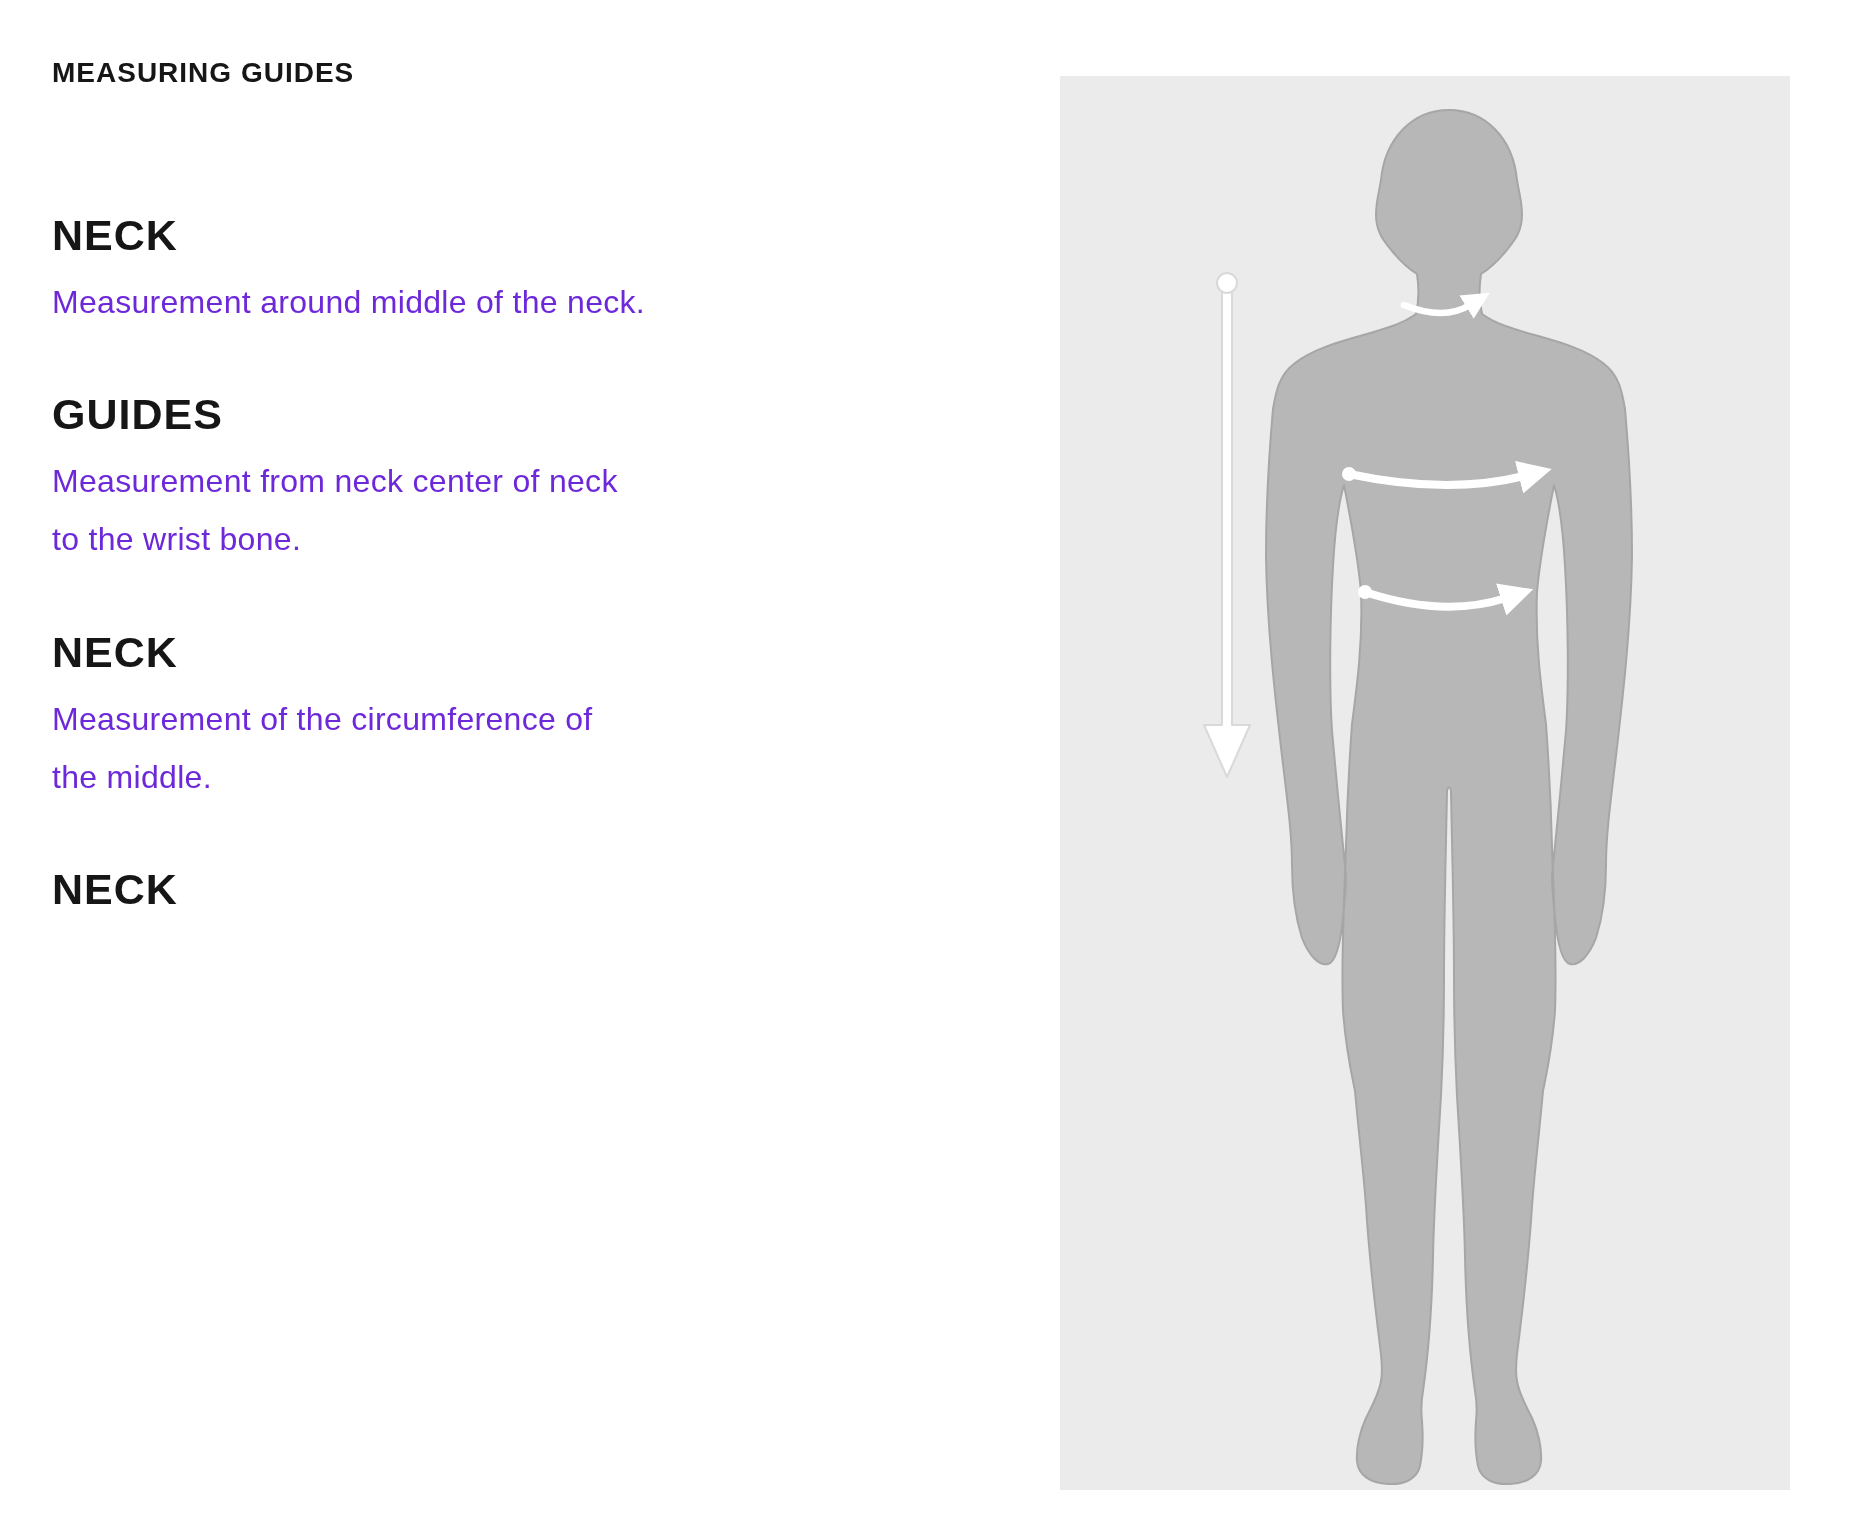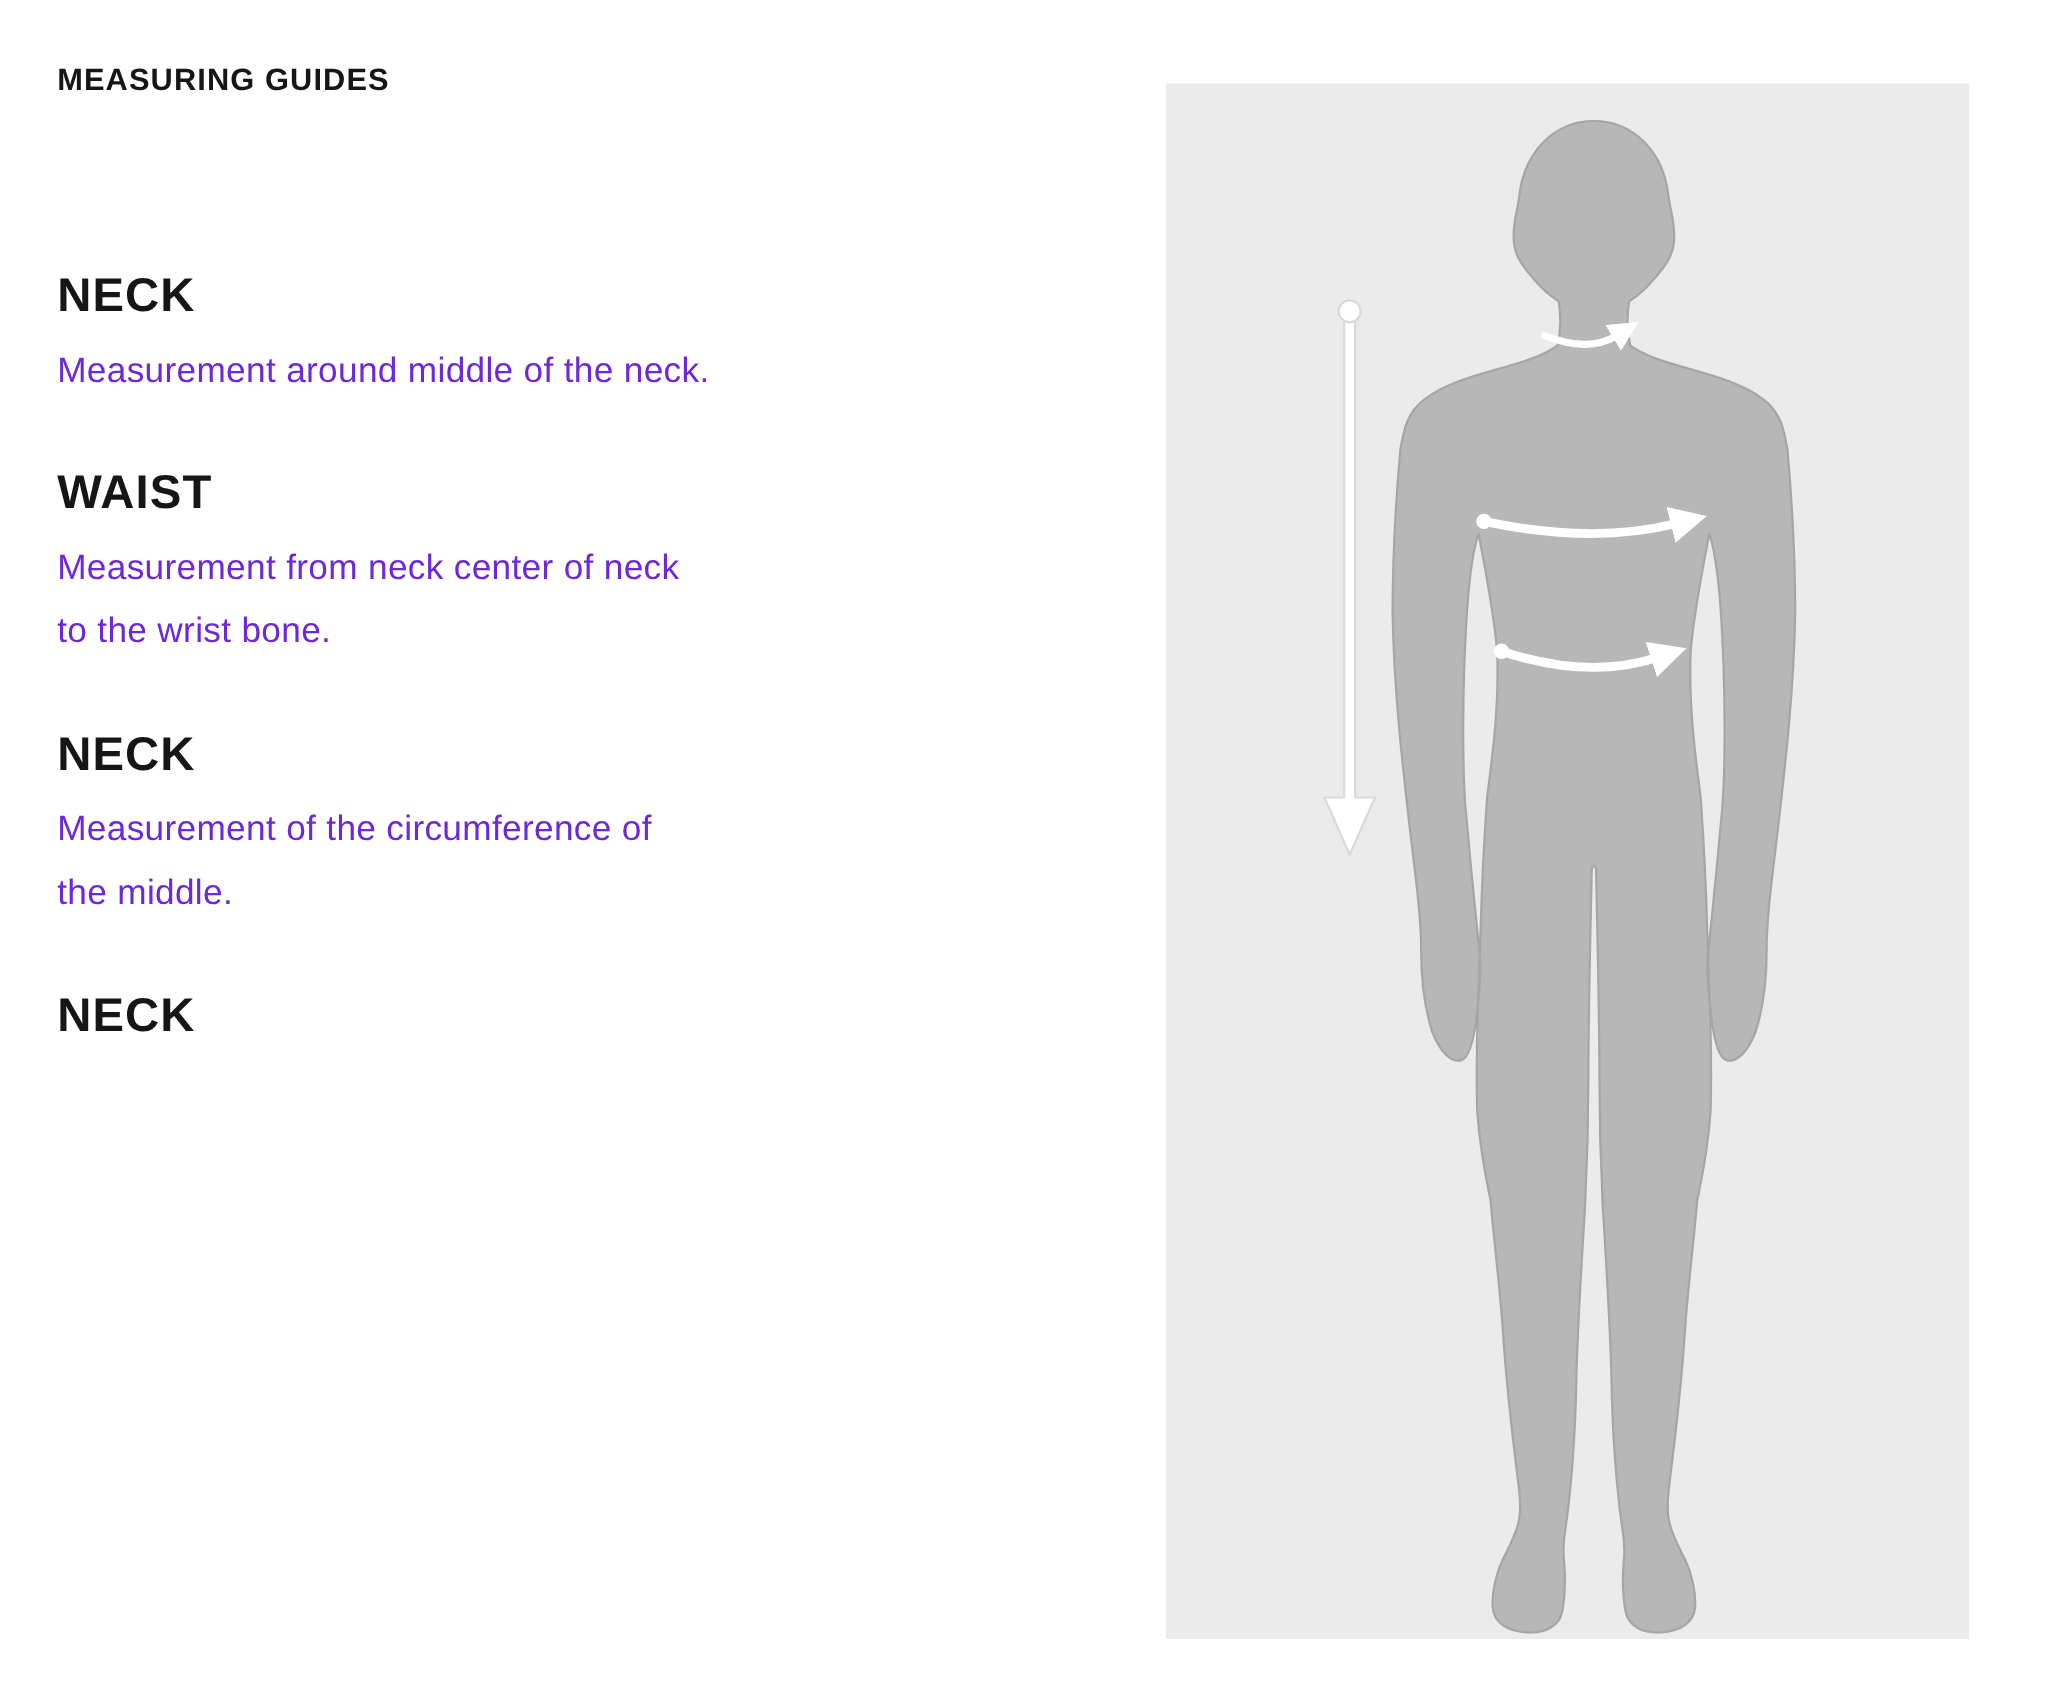--- a/index.html
+++ b/index.html
@@ -11,21 +11,21 @@
   body{
     background:var(--page-bg);
     font-family:"Liberation Sans","DejaVu Sans",sans-serif;
     position:relative;overflow:hidden;color:var(--text);
   }
   .page-title{
     position:absolute;left:52px;top:58px;
     font-size:28px;font-weight:700;letter-spacing:1px;color:#161616;
     line-height:1.1;
   }
-  .section{position:absolute;left:52px;width:880px;margin-top:34px;}
+  .section{position:absolute;left:52px;width:880px;}
   .section-neck{top:211px;}
   .section-sleeve{top:390px;}
   .section-chest{top:628px;}
   .section-waist{top:865px;}
   .section h2{
     font-size:43px;font-weight:700;letter-spacing:1px;color:#161616;
     line-height:1.12;margin-bottom:14px;
   }
   .section p{
     font-size:32px;font-weight:400;letter-spacing:0.3px;color:#6d28d9;
@@ -54,21 +54,21 @@
 <body>
 
 <h1 class="page-title">MEASURING GUIDES</h1>
 
 <section class="section section-neck">
   <h2>NECK</h2>
   <p>Measurement around middle of the neck.</p>
 </section>
 
 <section class="section section-sleeve">
-  <h2>WAIST</h2>
+  <h2>GUIDES</h2>
   <p>Measurement from neck center of neck
 to the wrist bone.</p>
 </section>
 
 <section class="section section-chest">
   <h2>NECK</h2>
   <p>Measurement of the circumference of
 the middle.</p>
 </section>
 

